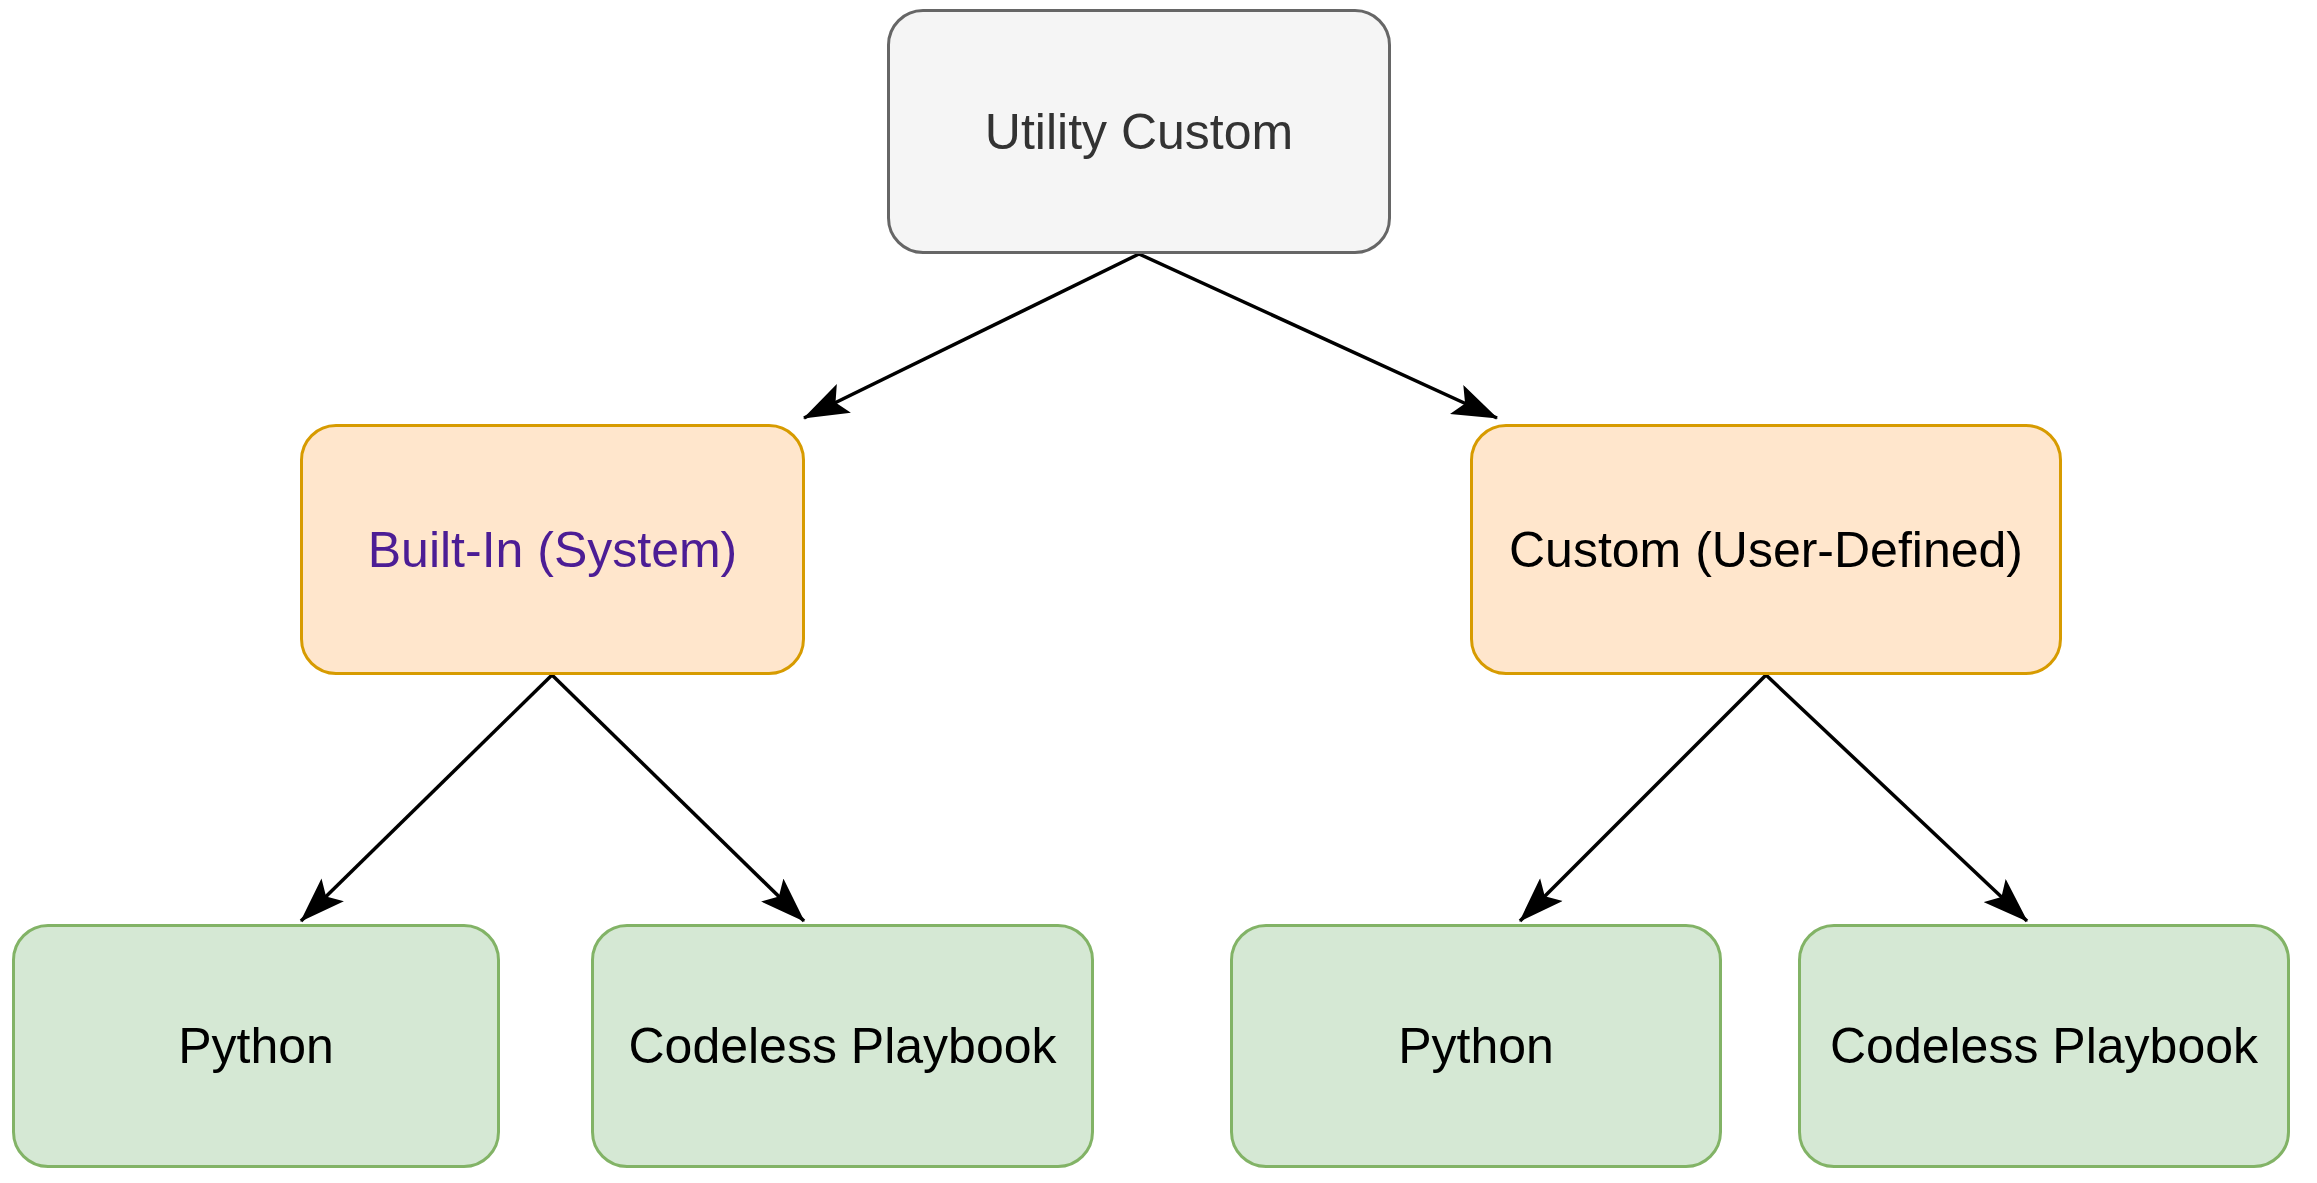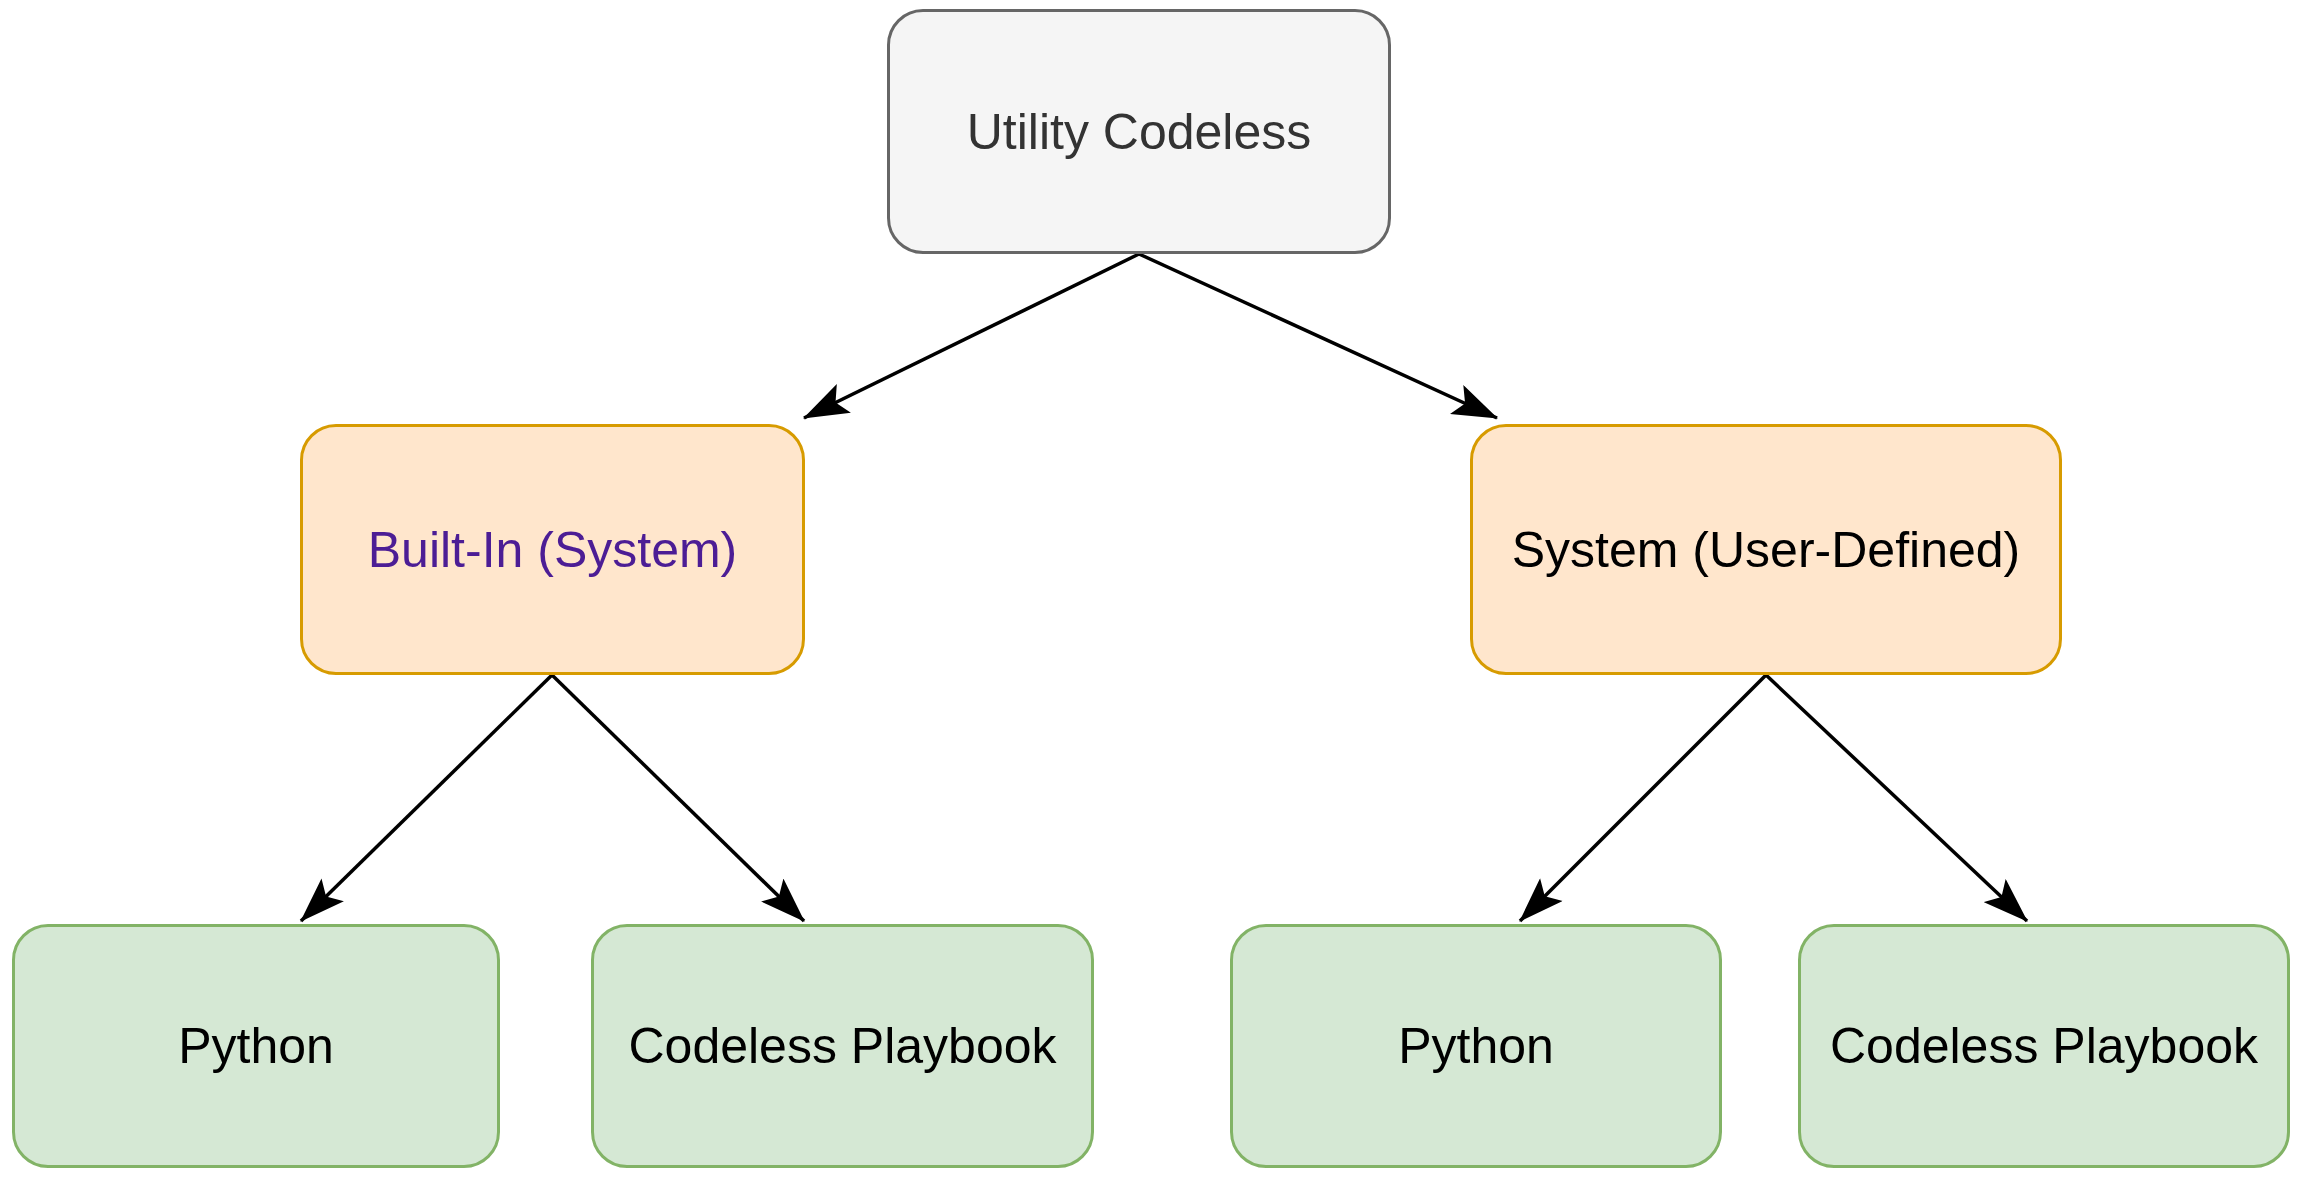--- a/index.html
+++ b/index.html
@@ -54,27 +54,27 @@
         <line x1="1139" y1="254" x2="804" y2="418" stroke="#000000" stroke-width="3.5" marker-end="url(#arrowhead)"></line>
         <line x1="1139" y1="254" x2="1497" y2="418" stroke="#000000" stroke-width="3.5" marker-end="url(#arrowhead)"></line>
         <line x1="552" y1="675" x2="301" y2="921" stroke="#000000" stroke-width="3.5" marker-end="url(#arrowhead)"></line>
         <line x1="552" y1="675" x2="804" y2="921" stroke="#000000" stroke-width="3.5" marker-end="url(#arrowhead)"></line>
         <line x1="1766" y1="675" x2="1520" y2="921" stroke="#000000" stroke-width="3.5" marker-end="url(#arrowhead)"></line>
         <line x1="1766" y1="675" x2="2027" y2="921" stroke="#000000" stroke-width="3.5" marker-end="url(#arrowhead)"></line>
       </g>
   </svg>
   <div id="node-layer">
       <div class="node" style="left: 887px; top: 9px; width: 504px; height: 245px; background: rgb(245, 245, 245); border-color: rgb(102, 102, 102); color: rgb(51, 51, 51);">
-        <span class="label">Utility Codeless</span>
+        <span class="label">Utility Custom</span>
       </div>
       <div class="node" style="left: 300px; top: 424px; width: 505px; height: 251px; background: rgb(255, 230, 204); border-color: rgb(215, 155, 0); color: #4c1d95;">
         <span class="label">Built-In (System)</span>
       </div>
       <div class="node" style="left: 1470px; top: 424px; width: 592px; height: 251px; background: rgb(255, 230, 204); border-color: rgb(215, 155, 0); color: rgb(0, 0, 0);">
-        <span class="label">System (User-Defined)</span>
+        <span class="label">Custom (User-Defined)</span>
       </div>
       <div class="node" style="left: 12px; top: 924px; width: 488px; height: 244px; background: rgb(213, 232, 212); border-color: rgb(130, 179, 102); color: rgb(0, 0, 0);">
         <span class="label">Python</span>
       </div>
       <div class="node" style="left: 591px; top: 924px; width: 503px; height: 244px; background: rgb(213, 232, 212); border-color: rgb(130, 179, 102); color: rgb(0, 0, 0);">
         <span class="label">Codeless Playbook</span>
       </div>
       <div class="node" style="left: 1230px; top: 924px; width: 492px; height: 244px; background: rgb(213, 232, 212); border-color: rgb(130, 179, 102); color: rgb(0, 0, 0);">
         <span class="label">Python</span>
       </div>

